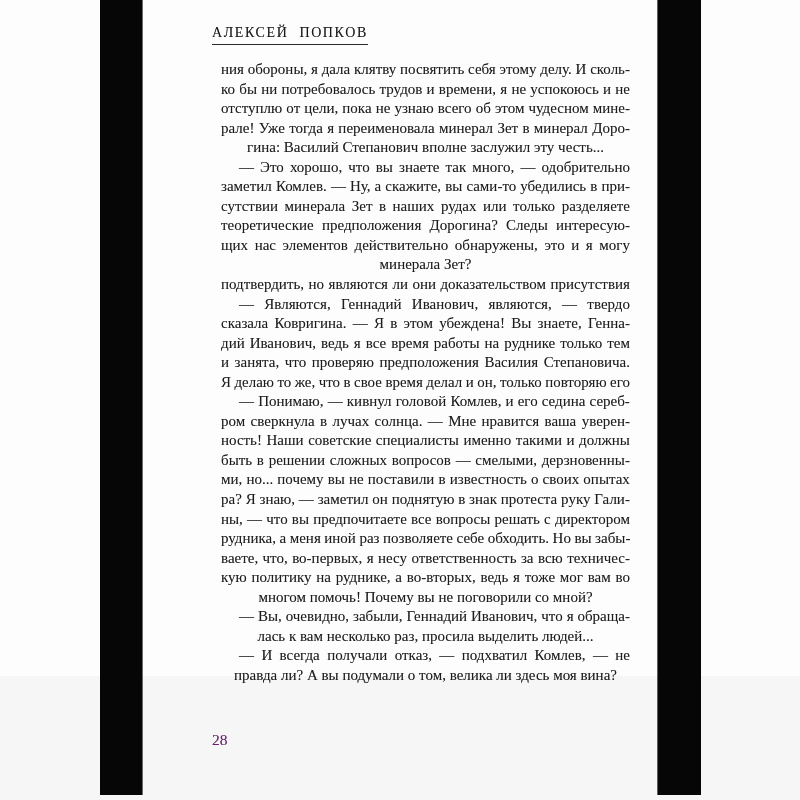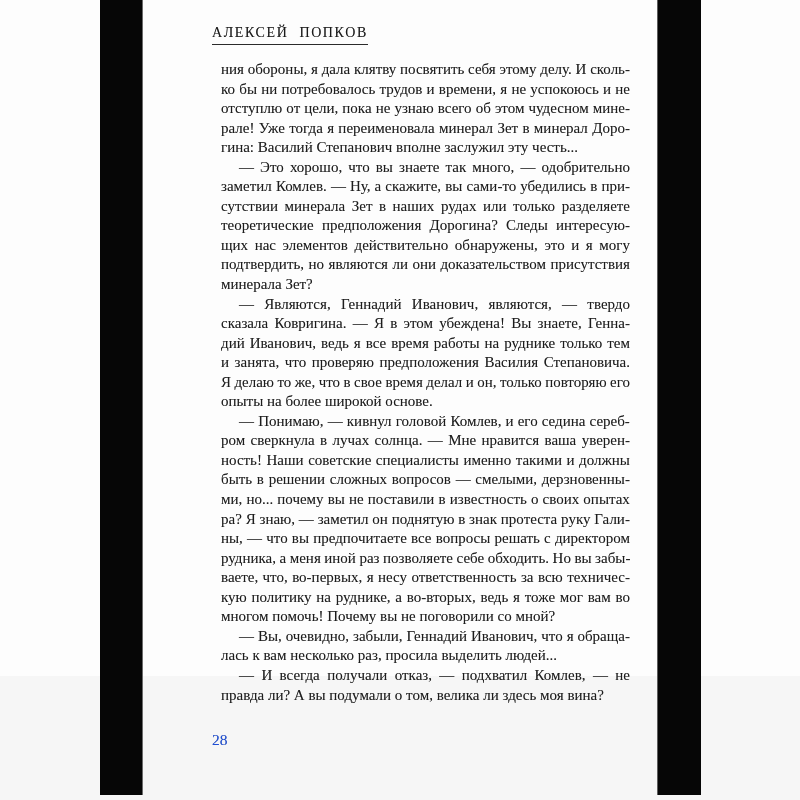--- a/index.html
+++ b/index.html
@@ -29,25 +29,25 @@
     position:absolute;left:221px;top:61px;width:409px;
     font-size:15px;color:#1d1d1d;
     text-shadow:0 0 .4px rgba(0,0,0,.3);
   }
   .line{
     display:flex;justify-content:space-between;
     height:19.55px;white-space:nowrap;align-items:baseline;
   }
   .line span{margin-right:.235em;}
   .line span:last-child{margin-right:0;text-align:right;}
-  .line.last{display:block;text-align:left;}
+  .line.last{display:block;text-align:center;}
   .line.indent{padding-left:18px;}
   .page-number{
     position:absolute;left:212px;top:731px;
-    font-size:15.5px;color:#1d4ed8;
+    font-size:15.5px;color:#701a75;
     text-shadow:0 0 .4px rgba(0,0,0,.3);
   }
 </style>
 </head>
 <body>
 
 <div class="page-area">
   <div class="spine-bar left"></div>
   <div class="spine-bar right"></div>
 
@@ -157,30 +157,30 @@
           <span>щих</span>
           <span>нас</span>
           <span>элементов</span>
           <span>действительно</span>
           <span>обнаружены,</span>
           <span>это</span>
           <span>и</span>
           <span>я</span>
           <span>могу</span>
         </div>
+        <div class="line last">минерала Зет?</div>
         <div class="line">
           <span>подтвердить,</span>
           <span>но</span>
           <span>являются</span>
           <span>ли</span>
           <span>они</span>
           <span>доказательством</span>
           <span>присутствия</span>
         </div>
-        <div class="line last">минерала Зет?</div>
       </div>
       <div>
         <div class="line indent">
           <span>—</span>
           <span>Являются,</span>
           <span>Геннадий</span>
           <span>Иванович,</span>
           <span>являются,</span>
           <span>—</span>
           <span>твердо</span>
@@ -228,21 +228,20 @@
           <span>в</span>
           <span>свое</span>
           <span>время</span>
           <span>делал</span>
           <span>и</span>
           <span>он,</span>
           <span>только</span>
           <span>повторяю</span>
           <span>его</span>
         </div>
-        <div class="line last">опыты на более широкой основе.</div>
       </div>
       <div>
         <div class="line indent">
           <span>—</span>
           <span>Понимаю,</span>
           <span>—</span>
           <span>кивнул</span>
           <span>головой</span>
           <span>Комлев,</span>
           <span>и</span>

